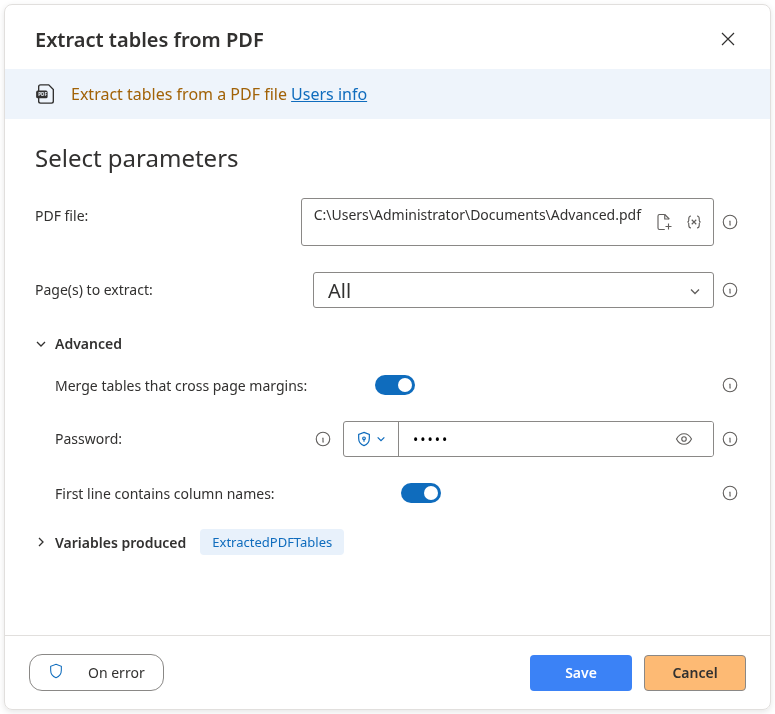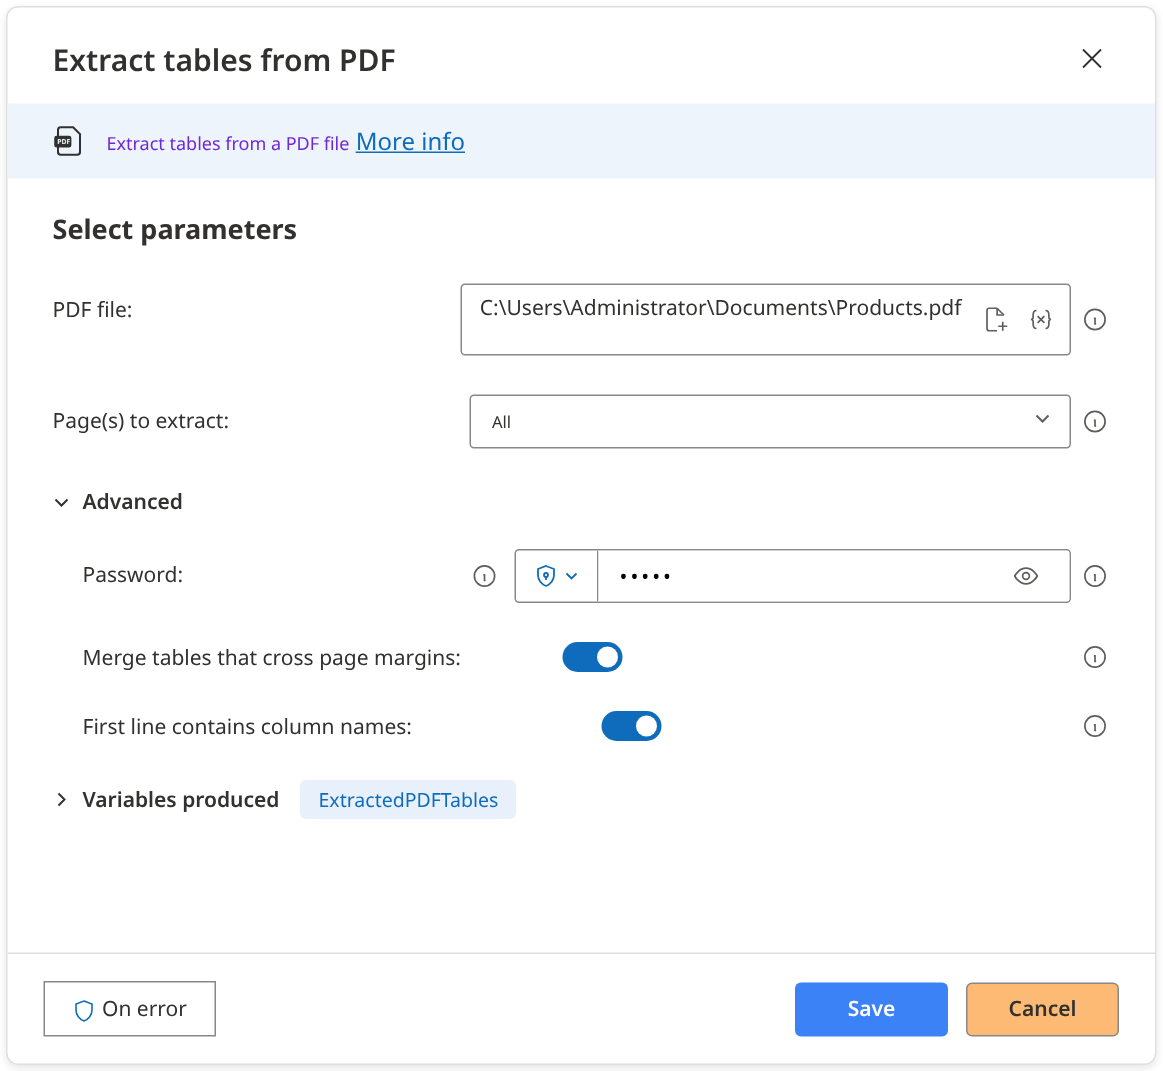--- a/index.html
+++ b/index.html
@@ -2,47 +2,47 @@
 <html><head>
 <meta charset="utf-8">
 <style>
   *{box-sizing:border-box;margin:0;padding:0;font-family:"Segoe UI",system-ui,-apple-system,sans-serif}
   body{background:#fff;color:#323130;width:775px;height:714px;overflow:hidden}
   .dialog{width:767px;height:706px;margin:4px;border:1px solid #e1dfdd;border-radius:8px;display:flex;flex-direction:column;overflow:hidden;box-shadow:0 2px 6px rgba(0,0,0,0.1)}
   .header{display:flex;align-items:center;justify-content:space-between;padding:18px 26px 14px 30px}
   .title{font-size:20px;font-weight:600;color:#323130}
   .close-btn{width:32px;height:32px;display:flex;align-items:center;justify-content:center;cursor:pointer;border-radius:4px}
   .info-banner{background:#eef4fb;padding:14px 30px;display:flex;align-items:center;gap:14px}
-  .info-text{font-size:12px;color:#6d28d9}
+  .info-text{font-size:16px;color:#a16207}
   .more-info{color:#0f6cbd;text-decoration:underline;cursor:pointer}
   .content{flex:1;padding:22px 30px;overflow:auto}
-  .section-title{font-size:18px;font-weight:700;color:#323130;margin-bottom:24px}
+  .section-title{font-size:24px;font-weight:400;color:#323130;margin-bottom:24px}
   .row{display:flex;align-items:flex-start;margin-bottom:26px;gap:10px}
   .row-label{width:268px;font-size:14px;color:#323130;padding-top:8px}
   .row-control{flex:1;display:flex;align-items:center;gap:6px}
   .text-input{width:100%;min-height:48px;border:1px solid #8a8886;border-radius:3px;padding:6px 72px 6px 12px;font-size:14px;line-height:20px;position:relative;background:#fff}
   .file-input-wrap{position:relative;width:100%}
   .file-icons{position:absolute;right:8px;top:50%;transform:translateY(-50%);display:flex;gap:6px;align-items:center}
   .icon-btn{width:24px;height:24px;display:flex;align-items:center;justify-content:center;cursor:pointer}
   .info-icon{width:20px;height:20px;flex-shrink:0;cursor:pointer;display:flex;align-items:center;justify-content:center}
-  .select{width:100%;height:36px;border:1px solid #8a8886;border-radius:3px;padding:0 36px 0 14px;font-size:11px;background:#fff;position:relative;display:flex;align-items:center;cursor:pointer}
+  .select{width:100%;height:36px;border:1px solid #8a8886;border-radius:3px;padding:0 36px 0 14px;font-size:20px;background:#fff;position:relative;display:flex;align-items:center;cursor:pointer}
   .select-chevron{position:absolute;right:12px;top:50%;transform:translateY(-50%)}
   .expander{display:flex;align-items:center;gap:8px;margin-bottom:22px;cursor:pointer;font-size:14px;font-weight:600}
   .expander.collapsed{margin-top:8px;margin-bottom:20px}
   .advanced-block{padding-left:20px}
   .pw-wrap{display:flex;width:100%;border:1px solid #8a8886;border-radius:3px;overflow:hidden;height:36px}
   .pw-type{width:55px;border-right:1px solid #8a8886;display:flex;align-items:center;justify-content:center;gap:4px;cursor:pointer}
   .pw-input{flex:1;border:none;padding:0 40px 0 14px;font-size:14px;letter-spacing:2px;outline:none}
   .pw-eye{position:absolute;right:44px;top:50%;transform:translateY(-50%);cursor:pointer}
   .pw-container{position:relative;flex:1;display:flex;align-items:center;gap:6px}
   .toggle{width:40px;height:20px;background:#0f6cbd;border-radius:10px;position:relative;cursor:pointer}
   .toggle::after{content:"";position:absolute;width:14px;height:14px;background:#fff;border-radius:50%;top:3px;right:3px}
   .var-badge{background:#e8f1fb;color:#0f6cbd;padding:4px 12px;border-radius:4px;font-size:13px;cursor:pointer}
   .footer{border-top:1px solid #e1dfdd;padding:18px 24px;display:flex;align-items:center;justify-content:space-between}
-  .on-error-btn{border:1px solid #8a8886;border-radius:0;padding:8px 18px;font-size:14px;background:#fff;display:flex;align-items:flex-end;gap:4px;cursor:pointer}
+  .on-error-btn{border:1px solid #8a8886;border-radius:13px;padding:8px 18px;font-size:14px;background:#fff;display:flex;align-items:flex-start;gap:24px;cursor:pointer}
   .footer-right{display:flex;gap:12px}
   .btn{min-width:102px;height:36px;border-radius:4px;font-size:14px;font-weight:600;cursor:pointer;display:flex;align-items:center;justify-content:center}
   .btn-primary{background:#3b82f6;color:#fff;border:none}
   .btn-secondary{background:#fdba74;border:1px solid #8a8886;color:#323130}
   .toggle-row{align-items:center}
   .toggle-row .row-label{padding-top:0}
   .toggle-control{flex:1;display:flex;align-items:center;justify-content:space-between;padding-left:30px}
   .vars-row{display:flex;align-items:center;gap:14px;margin-top:24px}
 </style>
 </head>
@@ -61,32 +61,32 @@
 
   <div class="info-banner">
     <svg width="22" height="22" viewBox="0 0 24 24" fill="none" stroke="#323130" stroke-width="1.5">
       <path d="M6 2h9l5 5v13a2 2 0 0 1-2 2H6a2 2 0 0 1-2-2V4a2 2 0 0 1 2-2z"></path>
       <rect x="2" y="9" width="11" height="7" rx="1" fill="#323130"></rect>
       <text x="3.5" y="14.5" font-size="5" fill="#eef4fb" font-weight="700" stroke="none">PDF</text>
     </svg>
     <div>
       <span class="info-text">Extract tables from a PDF file</span>
       <span> </span>
-      <span class="more-info">More info</span>
+      <span class="more-info">Users info</span>
     </div>
   </div>
 
   <div class="content">
     <div class="section-title">Select parameters</div>
 
     <div class="row">
       <div class="row-label">PDF file:</div>
       <div class="row-control">
         <div class="file-input-wrap">
-          <div class="text-input">C:\Users\Administrator\Documents\Products.pdf</div>
+          <div class="text-input">C:\Users\Administrator\Documents\Advanced.pdf</div>
           <div class="file-icons">
             <span class="icon-btn">
               <svg width="18" height="18" viewBox="0 0 24 24" fill="none" stroke="#605e5c" stroke-width="1.5">
                   <path d="M13 2H6a2 2 0 0 0-2 2v16a2 2 0 0 0 2 2h7"></path>
                   <path d="M13 2l6 6"></path>
                   <path d="M13 2v6h6"></path>
                   <path d="M18 14v8M14 18h8"></path>
                 </svg>
             </span>
             <span class="icon-btn">
@@ -127,20 +127,33 @@
     </div>
 
     <div class="expander">
       <svg width="12" height="12" viewBox="0 0 12 12">
           <path d="M2 4l4 4 4-4" stroke="#323130" stroke-width="1.3" fill="none"></path>
         </svg>
       <span>Advanced</span>
     </div>
 
     <div class="advanced-block">
+
+      <div class="row toggle-row">
+        <div class="row-label" style="width:280px">Merge tables that cross page margins:</div>
+        <div class="toggle-control">
+          <div class="toggle"></div>
+          <span class="info-icon">
+            <svg width="18" height="18" viewBox="0 0 24 24" fill="none" stroke="#605e5c" stroke-width="1.5">
+                <circle cx="12" cy="12" r="9"></circle>
+                <path d="M12 8h.01M11 11h1v5h1"></path>
+              </svg>
+          </span>
+        </div>
+      </div>
 
       <div class="row">
         <div class="row-label" style="width:248px">Password:</div>
         <span class="info-icon" style="margin-top:8px">
           <svg width="18" height="18" viewBox="0 0 24 24" fill="none" stroke="#605e5c" stroke-width="1.5">
               <circle cx="12" cy="12" r="9"></circle>
               <path d="M12 8h.01M11 11h1v5h1"></path>
             </svg>
         </span>
         <div class="pw-container">
@@ -166,33 +179,20 @@
           <span class="info-icon">
             <svg width="18" height="18" viewBox="0 0 24 24" fill="none" stroke="#605e5c" stroke-width="1.5">
                 <circle cx="12" cy="12" r="9"></circle>
                 <path d="M12 8h.01M11 11h1v5h1"></path>
               </svg>
           </span>
         </div>
       </div>
 
       <div class="row toggle-row">
-        <div class="row-label" style="width:280px">Merge tables that cross page margins:</div>
-        <div class="toggle-control">
-          <div class="toggle"></div>
-          <span class="info-icon">
-            <svg width="18" height="18" viewBox="0 0 24 24" fill="none" stroke="#605e5c" stroke-width="1.5">
-                <circle cx="12" cy="12" r="9"></circle>
-                <path d="M12 8h.01M11 11h1v5h1"></path>
-              </svg>
-          </span>
-        </div>
-      </div>
-
-      <div class="row toggle-row">
         <div class="row-label" style="width:280px">First line contains column names:</div>
         <div class="toggle-control">
           <div class="toggle" style="margin-left:26px"></div>
           <span class="info-icon">
             <svg width="18" height="18" viewBox="0 0 24 24" fill="none" stroke="#605e5c" stroke-width="1.5">
                 <circle cx="12" cy="12" r="9"></circle>
                 <path d="M12 8h.01M11 11h1v5h1"></path>
               </svg>
           </span>
         </div>

